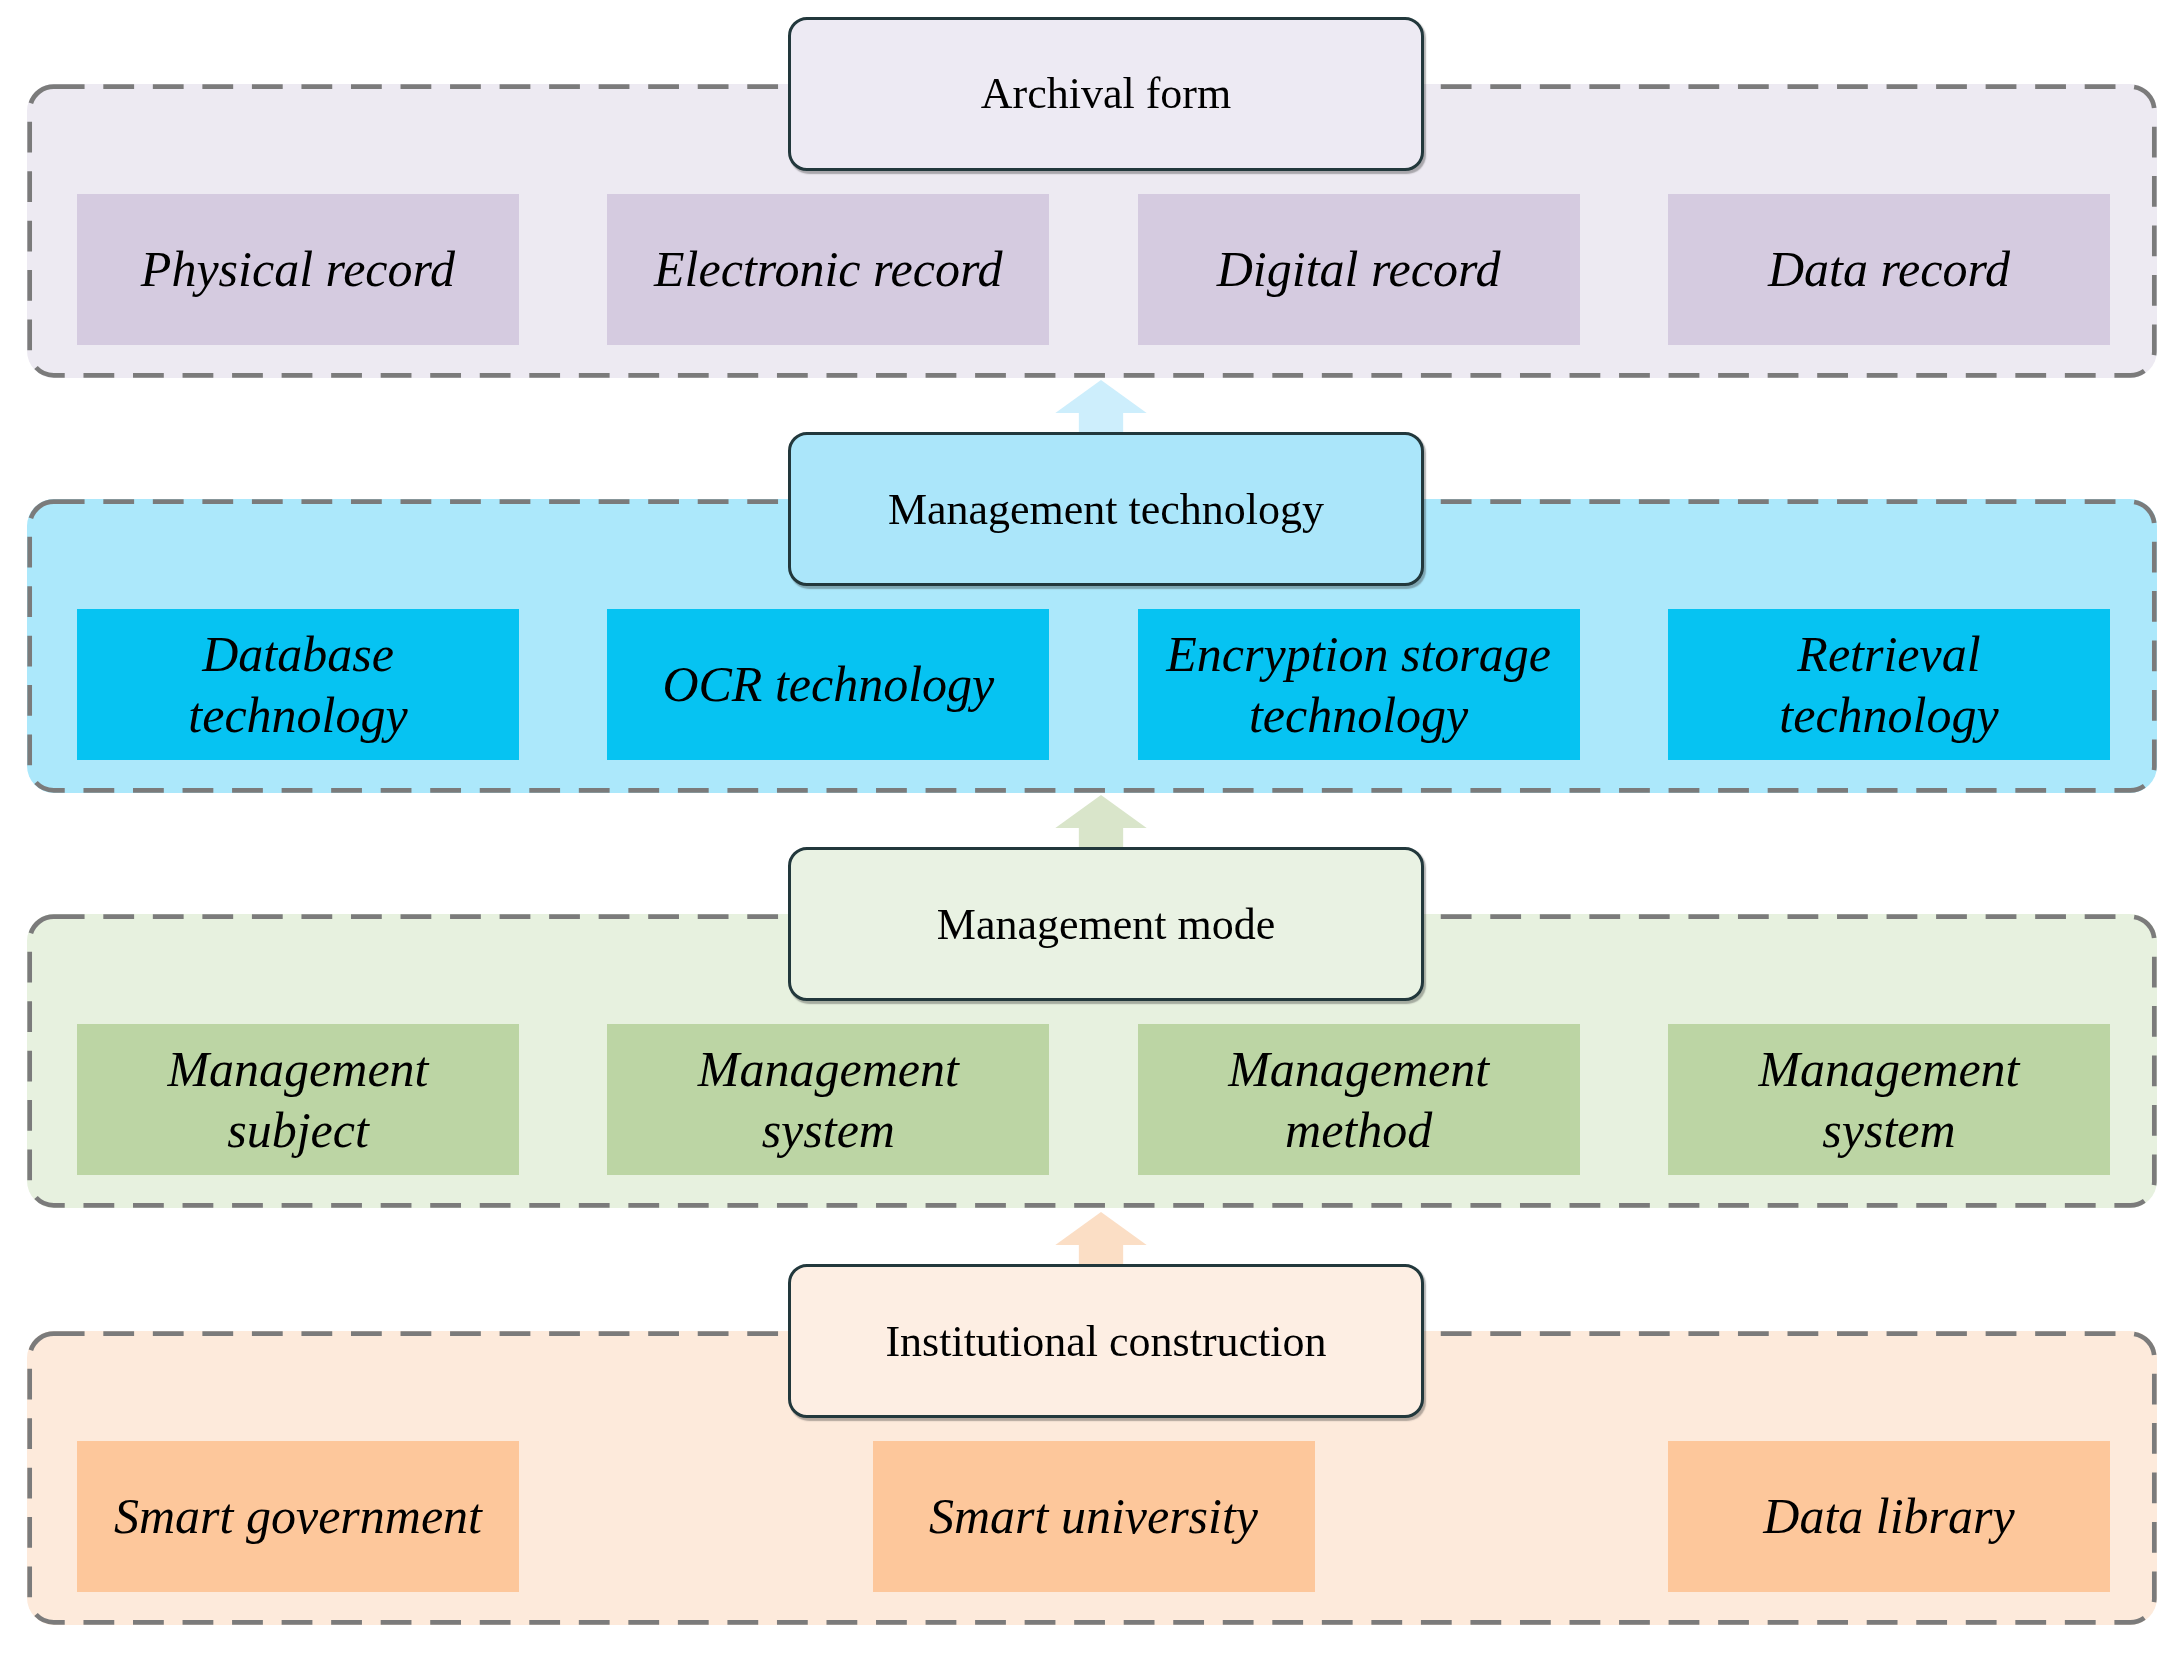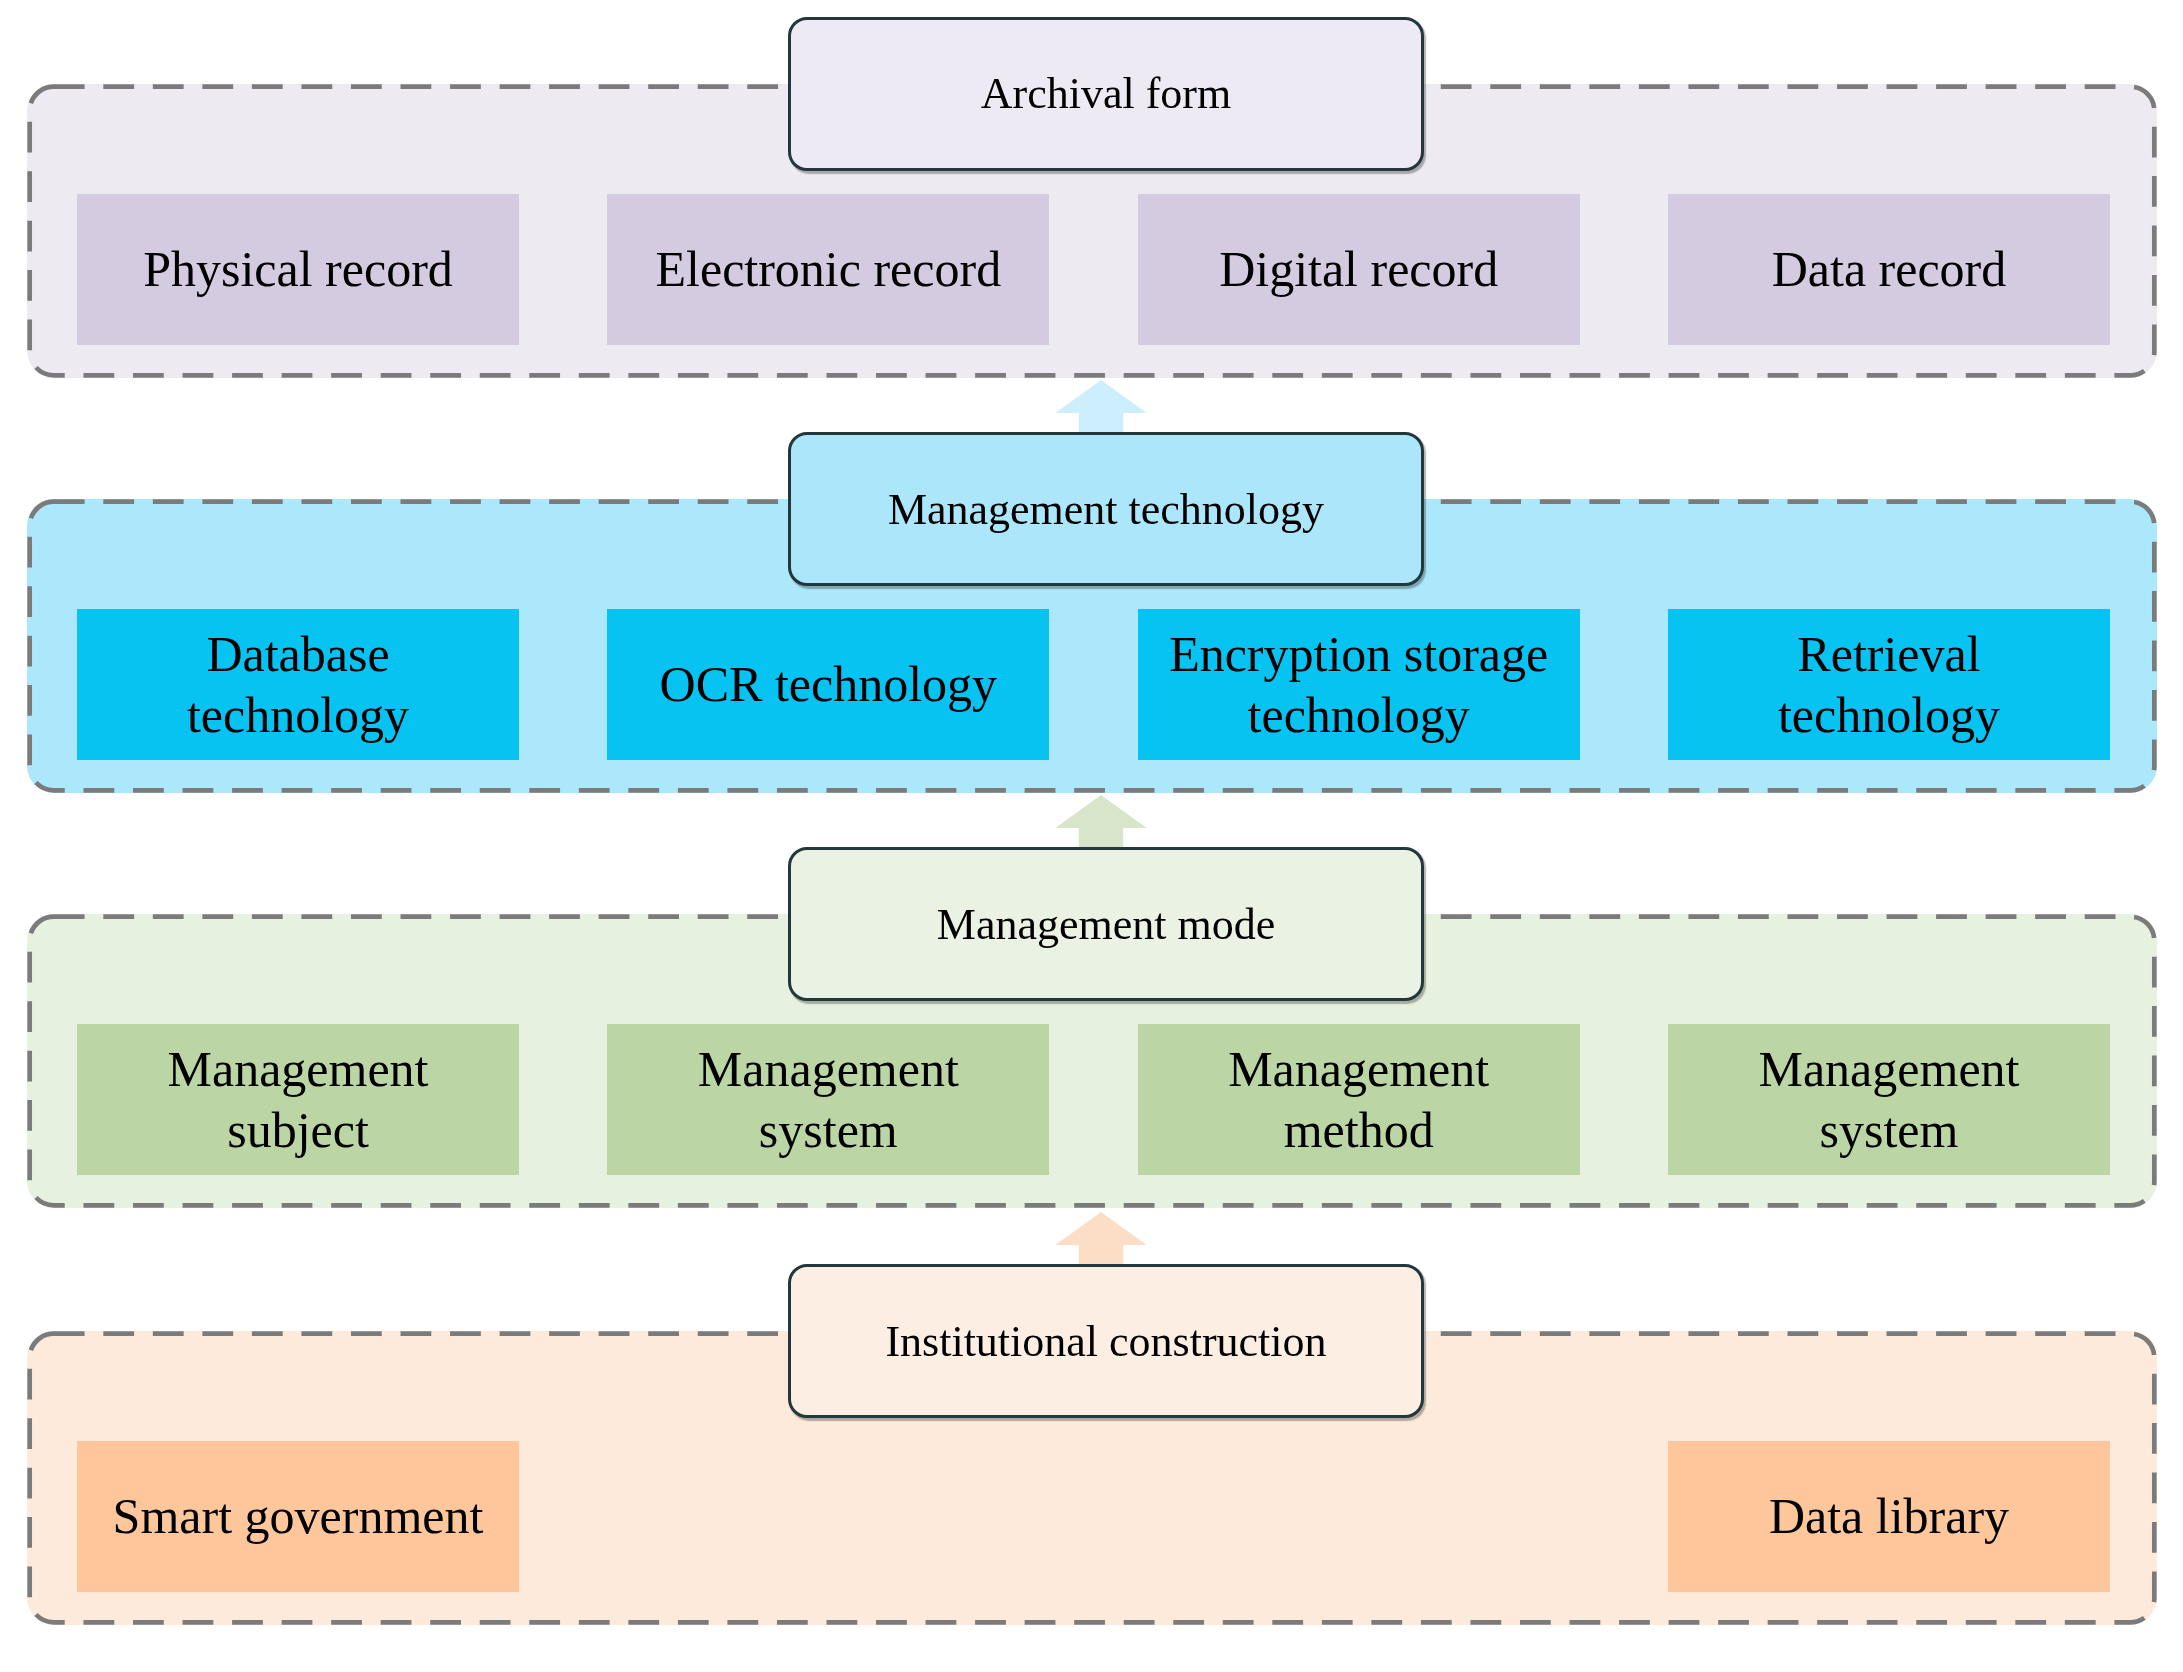--- a/index.html
+++ b/index.html
@@ -58,20 +58,21 @@
     box-sizing: border-box;
     padding: 0 5.4px;
     background: var(--item-bg, #ccc);
     display: flex;
     align-items: center;
     justify-content: center;
     text-align: center;
     font-size: 50px;
     line-height: 1.22;
     white-space: pre-line;
+    font-style: italic;
   }
   .titlebox {
     position: absolute;
     left: 788px;
     top: 0;
     width: 636px;
     height: 154px;
     box-sizing: border-box;
     background: var(--title-bg, #eee);
     border: 3.3px solid var(--title-border, #22383c);
@@ -164,20 +165,21 @@
   <section class="layer layer-3" id="layer-3" style="--container-bg: #fdeadb; --item-bg: #fdc79b; --title-bg: #fdeee3; --arrow: #fbdec5;">
     <svg class="arrow" viewBox="0 0 140 82" preserveAspectRatio="none">
       <polygon points="2,50 70,0 138,50 103,50 103,82 37,82 37,50"></polygon>
     </svg>
     <div class="container">
       <svg class="dash-rect" viewBox="0 0 3182 440" preserveAspectRatio="none">
         <rect x="4" y="4" width="3174" height="432" rx="36" fill="none" stroke="#7b7b7b" stroke-width="7" stroke-dasharray="46 28"></rect>
       </svg>
       <div class="items">
         <div class="item"><span>Smart government</span></div>
+        <div class="item"><span>Smart university</span></div>
         <div class="item"><span>Data library</span></div>
       </div>
     </div>
     <div class="titlebox" style="--title-border: #22383c;">
       <span>Institutional construction</span>
     </div>
   </section>
 
 </div>
 

